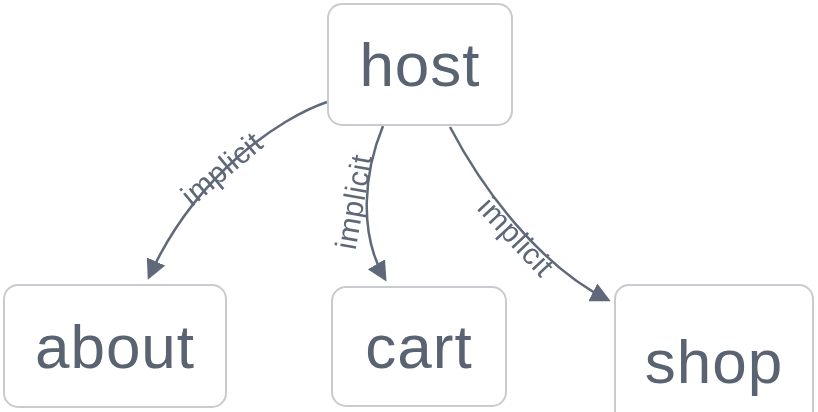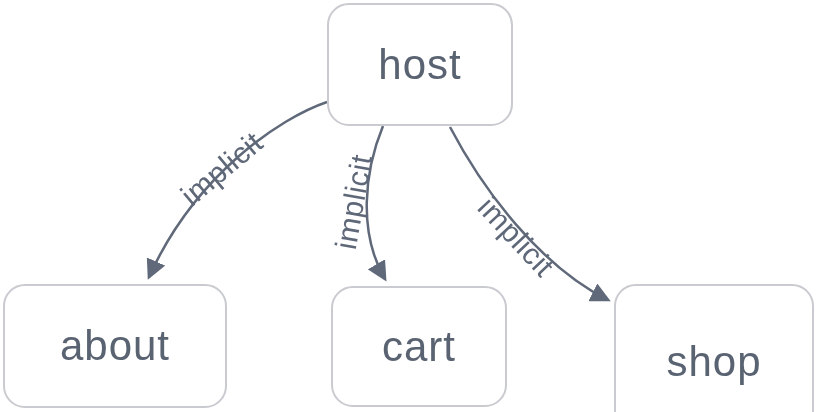--- a/index.html
+++ b/index.html
@@ -25,26 +25,26 @@
   .edges-layer path.edge {
     fill: none;
     stroke: #60697a;
     stroke-width: 2.5;
   }
   .node {
     position: absolute;
     box-sizing: border-box;
     background: #ffffff;
     border: 2px solid #c9cbd0;
-    border-radius: 22px;
+    border-radius: 15px;
     display: flex;
     align-items: center;
     justify-content: center;
     color: #5a6371;
-    font-size: 42px;
+    font-size: 62px;
     letter-spacing: 1px;
     z-index: 2;
   }
   .node-host  { left: 327px; top: 3px;   width: 186px; height: 123px; }
   .node-about { left: 3px;   top: 284px; width: 224px; height: 124px; }
   .node-cart  { left: 331px; top: 286px; width: 176px; height: 121px; }
   .node-shop  { left: 614px; top: 284px; width: 200px; height: 155px; }
   .edge-label {
     position: absolute;
     color: #5e6878;

